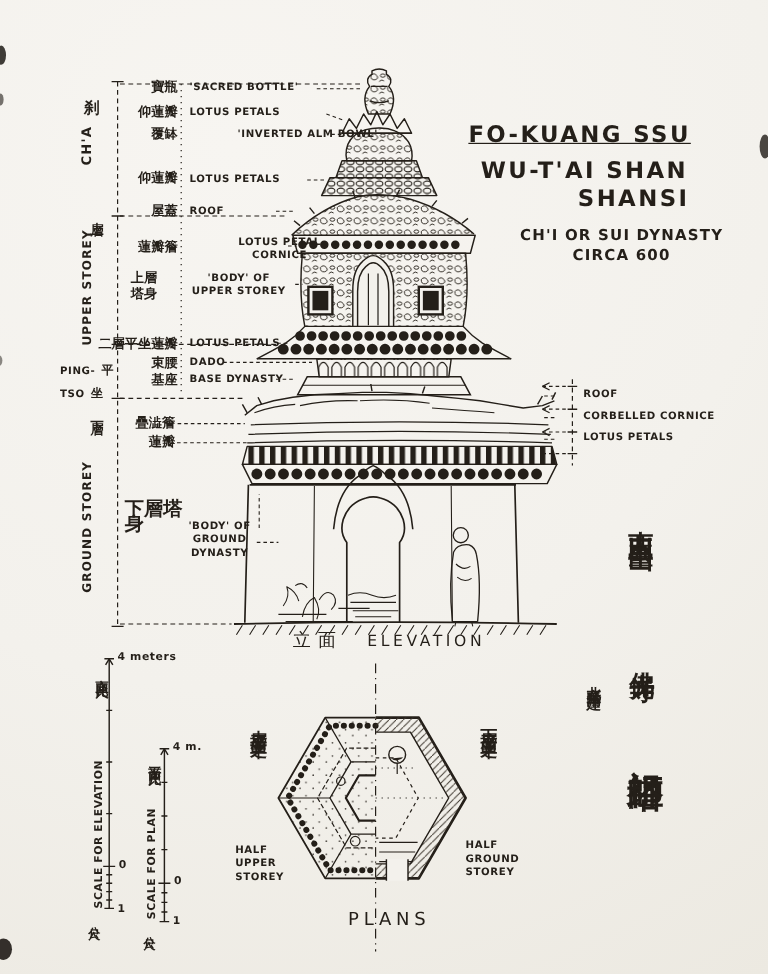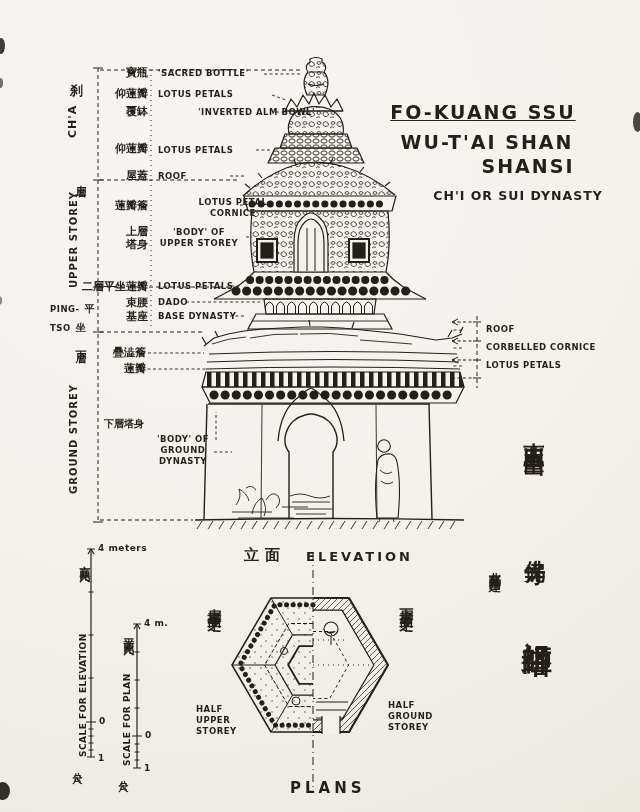--- a/index.html
+++ b/index.html
@@ -10,21 +10,21 @@
   svg{position:absolute;left:0;top:0;}
   .lab{font-size:8.5px;letter-spacing:.5px;line-height:11px;font-weight:700;}
   .lab2{font-size:8.5px;letter-spacing:.5px;line-height:11px;font-weight:700;text-align:center;}
   .zh{font-size:11px;line-height:13px;font-weight:700;text-align:right;}
   .zhl{font-size:11px;line-height:13px;font-weight:700;}
   .vzh{writing-mode:vertical-rl;letter-spacing:2px;font-weight:700;}
   .vrot{transform-origin:0 0;transform:rotate(-90deg);white-space:nowrap;font-weight:700;}
   .title1{font-size:25px;font-weight:700;letter-spacing:2px;text-align:center;}
   .title2{font-size:19px;font-weight:700;letter-spacing:2px;text-align:center;}
   .sub{font-size:12.5px;font-weight:700;letter-spacing:1px;text-align:center;}
-  .cap{font-weight:700;margin-top:22px;}
+  .cap{font-weight:400;}
   .smudge{position:absolute;background:#1f1b16;border-radius:50%;}
   .calli{writing-mode:vertical-rl;font-weight:700;}
 </style>
 </head>
 <body>
 
 <div class="page">
 
 <svg width="640" height="812" viewBox="0 0 640 812">
   <defs>
@@ -203,45 +203,46 @@
     <path d="M316 702 H348 M316 710 H346 M316 718 H344" stroke-width="1"></path>
     <rect x="322" y="716" width="18" height="18" fill="#f3f1ec" stroke="none"></rect>
     <path d="M322 716 V734 M340 716 V734" stroke-width="1.2"></path>
   </g>
 </svg>
 
 <div class="abs title2" style="left:374px;top:101px;width:218px;text-decoration:underline;">FO-KUANG SSU</div>
 <div class="abs title2" style="left:392px;top:131px;width:190px;">WU-T'AI SHAN</div>
 <div class="abs title2" style="left:448px;top:155px;width:160px;">SHANSI</div>
 <div class="abs sub" style="left:408px;top:188px;width:220px;">CH'I OR SUI DYNASTY</div>
+<div class="abs sub" style="left:408px;top:205px;width:220px;">CIRCA 600</div>
 
 <div class="abs zhl" style="left:70px;top:84px;font-size:13px;">刹</div>
 <div class="abs vrot" style="left:66px;top:138px;font-size:11px;letter-spacing:1px;">CH'A</div>
 <div class="abs vzh" style="left:72px;top:176px;font-size:11px;">上層</div>
 <div class="abs vrot" style="left:68px;top:288px;font-size:10px;letter-spacing:1px;">UPPER STOREY</div>
 <div class="abs" style="left:50px;top:297px;">
   <div><span class="lab">PING-</span> <span style="font-size:10px;font-weight:700;">平</span></div>
   <div><span class="lab">TSO</span> <span style="font-size:10px;font-weight:700;">坐</span></div>
 </div>
 <div class="abs vzh" style="left:72px;top:342px;font-size:11px;">下層</div>
 <div class="abs vrot" style="left:68px;top:494px;font-size:10px;letter-spacing:1px;">GROUND STOREY</div>
 
 <div class="abs zh" style="left:96px;top:66px;width:52px;">寶瓶</div>
 <div class="abs zh" style="left:96px;top:87px;width:52px;">仰蓮瓣</div>
 <div class="abs zh" style="left:96px;top:105px;width:52px;">覆缽</div>
 <div class="abs zh" style="left:96px;top:142px;width:52px;">仰蓮瓣</div>
 <div class="abs zh" style="left:96px;top:169px;width:52px;">屋蓋</div>
 <div class="abs zh" style="left:96px;top:199px;width:52px;">蓮瓣簷</div>
-<div class="abs zh" style="left:122px;top:225px;width:26px;">上層塔身</div>
+<div class="abs zh" style="left:105px;top:225px;width:26px;">上層塔身</div>
 <div class="abs zh" style="left:56px;top:280px;width:92px;">二層平坐蓮瓣</div>
 <div class="abs zh" style="left:96px;top:296px;width:52px;">束腰</div>
 <div class="abs zh" style="left:96px;top:310px;width:52px;">基座</div>
 <div class="abs zh" style="left:106px;top:346px;width:40px;">疊澁簷</div>
 <div class="abs zh" style="left:106px;top:362px;width:40px;">蓮瓣</div>
-<div class="abs zh" style="left:104px;top:417px;width:60px;font-size:10px;text-align:left;">下層塔身</div>
+<div class="abs zh" style="left:104px;top:417px;width:60px;font-size:16px;text-align:left;">下層塔身</div>
 
 <div class="abs lab" style="left:158px;top:68px;">'SACRED BOTTLE'</div>
 <div class="abs lab" style="left:158px;top:89px;">LOTUS PETALS</div>
 <div class="abs lab" style="left:158px;top:107px;margin-left:40px;">'INVERTED ALM BOWL'</div>
 <div class="abs lab" style="left:158px;top:145px;">LOTUS PETALS</div>
 <div class="abs lab" style="left:158px;top:171px;">ROOF</div>
 <div class="abs lab2" style="left:156px;top:197px;width:82px;margin-left:36px;">LOTUS PETAL CORNICE</div>
 <div class="abs lab2" style="left:156px;top:227px;width:86px;">'BODY' OF UPPER STOREY</div>
 <div class="abs lab" style="left:158px;top:281px;">LOTUS PETALS</div>
 <div class="abs lab" style="left:158px;top:297px;">DADO</div>

